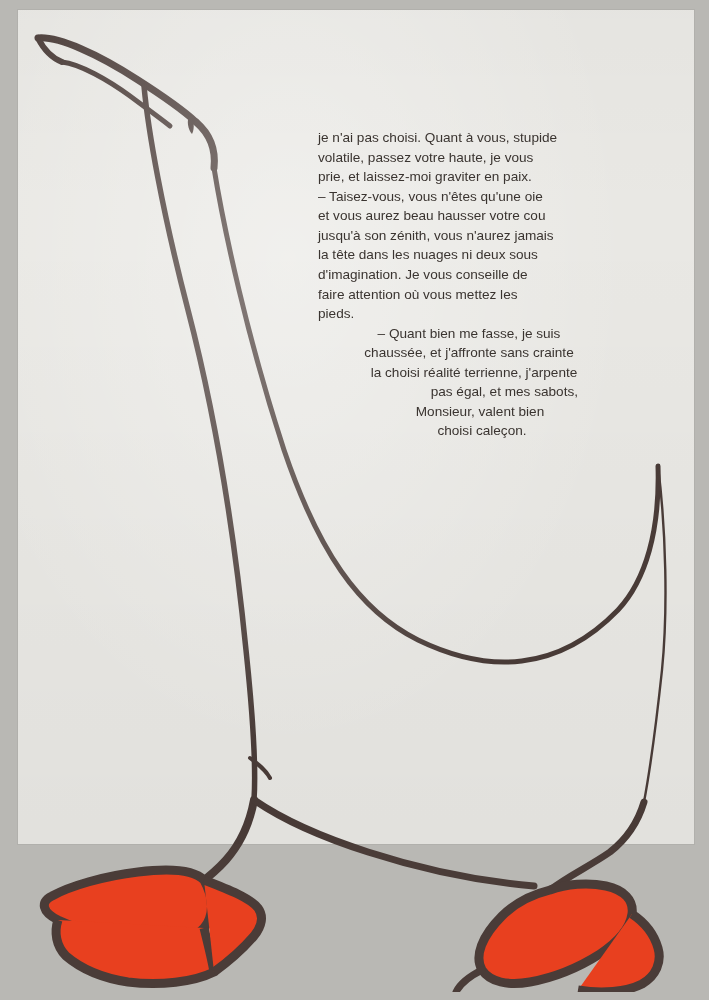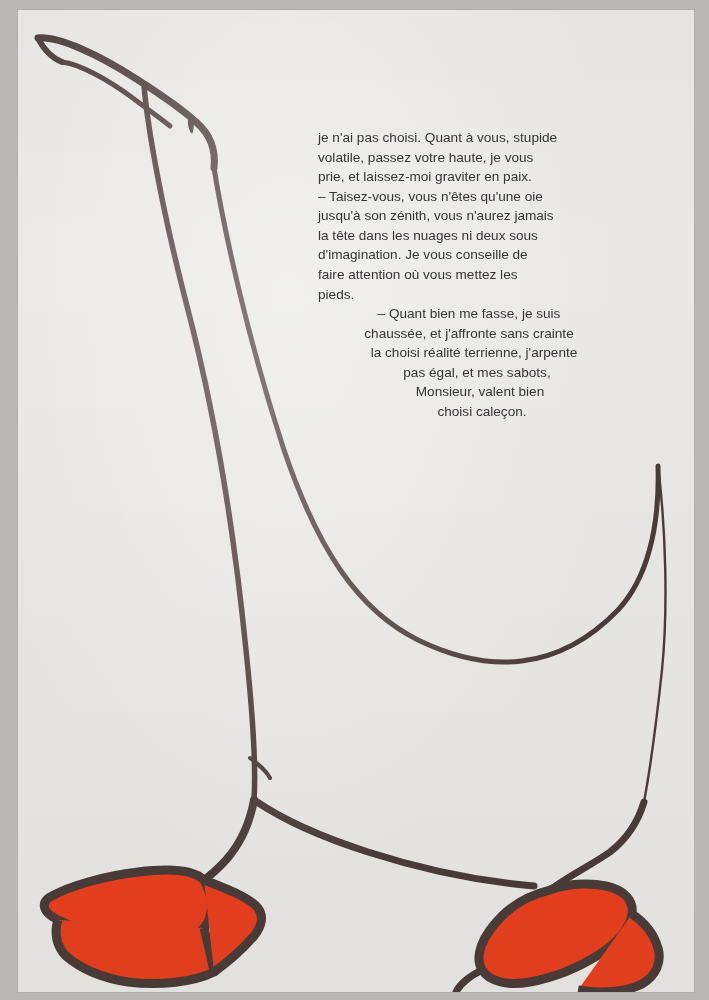--- a/index.html
+++ b/index.html
@@ -13,21 +13,21 @@
     height: 1000px;
     overflow: hidden;
     background: #b9b8b4;
     font-family: "Liberation Sans", sans-serif;
   }
   #paper {
     position: absolute;
     left: 18px;
     top: 10px;
     width: 676px;
-    height: 982px;
+    height: 834px;
     background: #e9e8e4;
     box-shadow: 0 0 0 1px rgba(0,0,0,0.04);
   }
   
   #paper::after {
     content: "";
     position: absolute;
     inset: 0;
     background:
       radial-gradient(ellipse at 40% 30%, rgba(255,255,255,0.35), rgba(255,255,255,0) 60%),
@@ -56,21 +56,21 @@
   }
   .just {
     text-align: justify;
     text-align-last: left;
   }
   .center {
     text-align: center;
   }
   .narrow1 { padding-left: 22px; padding-right: 6px; }
   .narrow2 { padding-left: 40px; padding-right: 14px; }
-  .narrow3 { padding-left: 58px; padding-right: 26px; }
+  .narrow3 { padding-left: 58px; padding-right: 26px; text-align: right; }
   .narrow4 { padding-left: 78px; padding-right: 40px; }
   .narrow5 { padding-left: 96px; padding-right: 54px; }
 </style>
 </head>
 <body>
 
 <div id="page">
   <div id="paper">
 
     <svg id="artwork" viewBox="0 0 676 982" preserveAspectRatio="none">
@@ -123,20 +123,21 @@
                  C 608 982, 584 984, 560 980" fill="#e8401f" stroke="#4a3c38" stroke-width="9" stroke-linejoin="round"></path>
         <path d="M464 960 C 452 966, 442 974, 438 982" fill="none" stroke="#4a3c38" stroke-width="7" stroke-linecap="round"></path>
       </g>
     </svg>
 
     <div id="text-block">
       <p class="just">je n'ai pas choisi. Quant à vous, stupide</p>
       <p class="just">volatile, passez votre haute, je vous</p>
       <p class="just">prie, et laissez-moi graviter en paix.</p>
       <p class="just">– Taisez-vous, vous n'êtes qu'une oie</p>
+      <p class="just">et vous aurez beau hausser votre cou</p>
       <p class="just">jusqu'à son zénith, vous n'aurez jamais</p>
       <p class="just">la tête dans les nuages ni deux sous</p>
       <p class="just">d'imagination. Je vous conseille de</p>
       <p class="just">faire attention où vous mettez les</p>
       <p class="just">pieds.</p>
       <p class="center narrow1">– Quant bien me fasse, je suis</p>
       <p class="center narrow1">chaussée, et j'affronte sans crainte</p>
       <p class="center narrow2">la choisi réalité terrienne, j'arpente</p>
       <p class="center narrow3">pas égal, et mes sabots,</p>
       <p class="center narrow4">Monsieur, valent bien</p>

